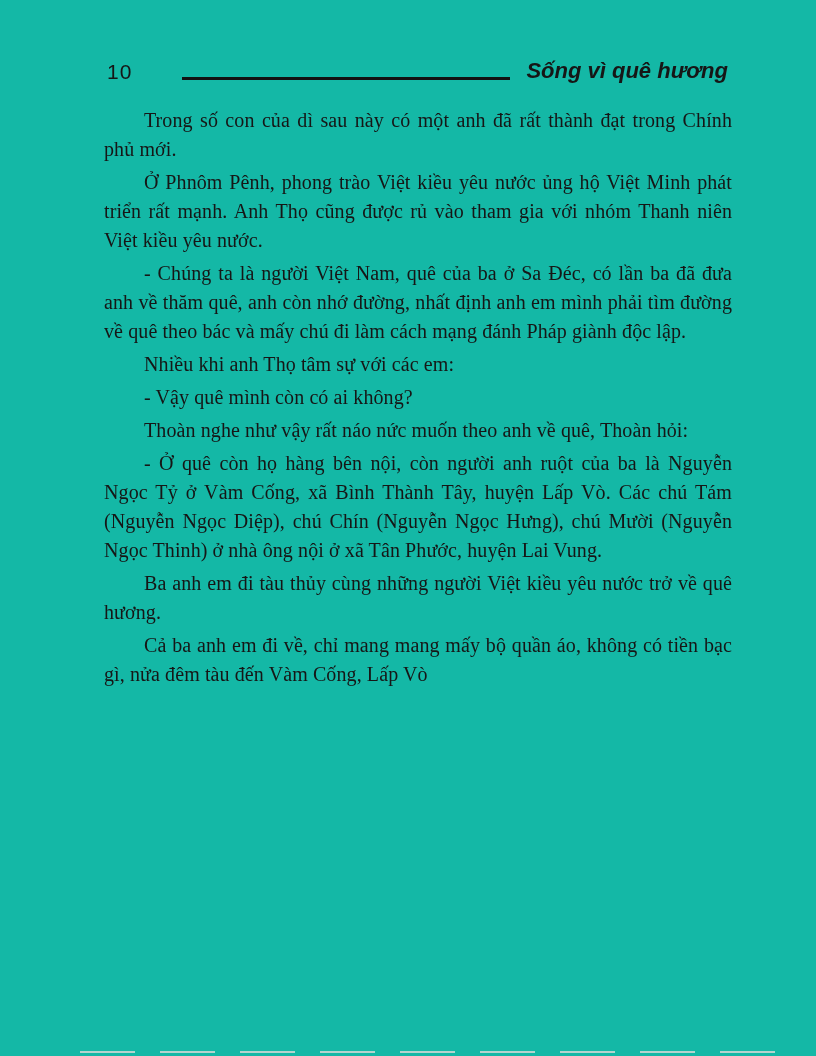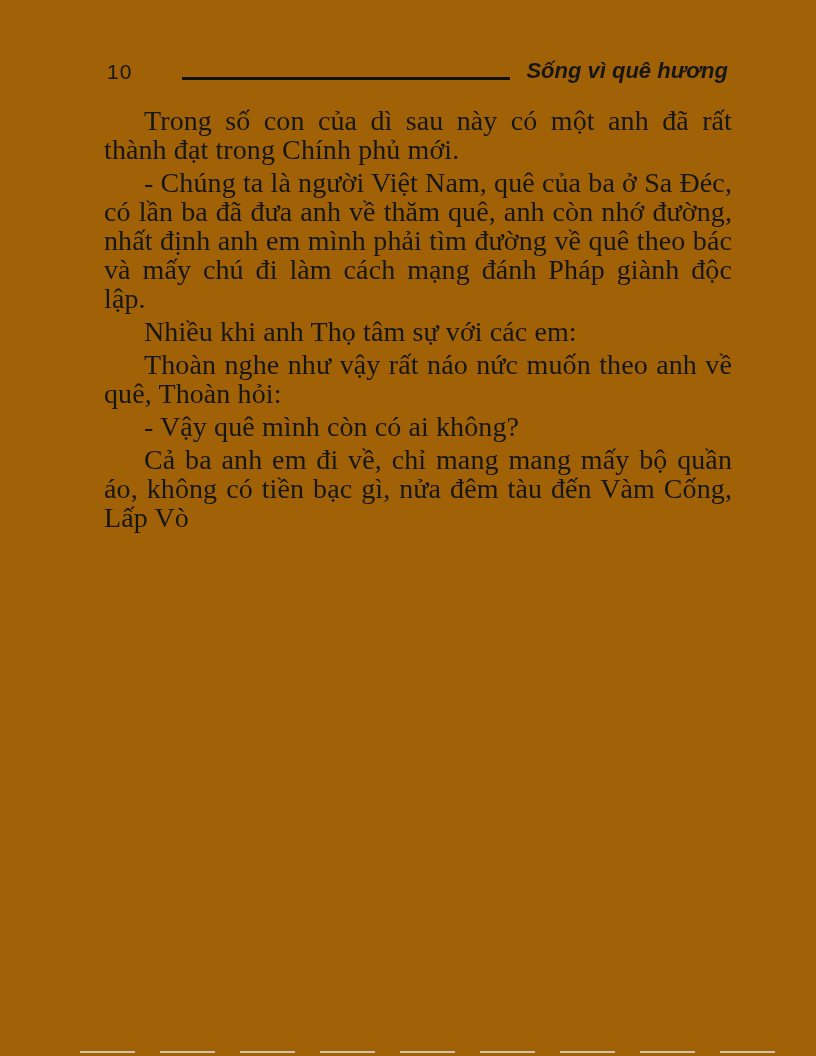--- a/index.html
+++ b/index.html
@@ -5,21 +5,21 @@
 <style>
   html, body {
     margin: 0;
     padding: 0;
     background: #ffffff;
   }
   .sheet {
     position: relative;
     width: 816px;
     height: 1056px;
-    background: #a16207;
+    background: #14b8a6;
     color: #161616;
     overflow: hidden;
   }
   
   .header {
     position: absolute;
     top: 52px;
     left: 107px;
     right: 88px;
     height: 32px;
@@ -49,21 +49,21 @@
     padding-bottom: 2px;
     text-align: center;
   }
   
   .body-text {
     position: absolute;
     top: 106px;
     left: 104px;
     width: 628px;
     font-family: "Liberation Serif", "DejaVu Serif", serif;
-    font-size: 28px;
+    font-size: 20px;
     line-height: 29px;
     text-align: justify;
     letter-spacing: 0.1px;
   }
   .body-text p {
     margin: 0 0 4px 0;
     text-indent: 40px;
   }
   
   .scan-line {
@@ -84,22 +84,25 @@
 <div class="sheet">
 
   <div class="header">
     <span class="page-number">10</span>
     <span class="header-rule"></span>
     <span class="running-title">Sống vì quê hương</span>
   </div>
 
   <div class="body-text">
     <p>Trong số con của dì sau này có một anh đã rất thành đạt trong Chính phủ mới.</p>
+    <p>Ở Phnôm Pênh, phong trào Việt kiều yêu nước ủng hộ Việt Minh phát triển rất mạnh. Anh Thọ cũng được rủ vào tham gia với nhóm Thanh niên Việt kiều yêu nước.</p>
     <p>- Chúng ta là người Việt Nam, quê của ba ở Sa Đéc, có lần ba đã đưa anh về thăm quê, anh còn nhớ đường, nhất định anh em mình phải tìm đường về quê theo bác và mấy chú đi làm cách mạng đánh Pháp giành độc lập.</p>
     <p>Nhiều khi anh Thọ tâm sự với các em:</p>
+    <p>- Vậy quê mình còn có ai không?</p>
     <p>Thoàn nghe như vậy rất náo nức muốn theo anh về quê, Thoàn hỏi:</p>
-    <p>- Vậy quê mình còn có ai không?</p>
+    <p>- Ở quê còn họ hàng bên nội, còn người anh ruột của ba là Nguyễn Ngọc Tỷ ở Vàm Cống, xã Bình Thành Tây, huyện Lấp Vò. Các chú Tám (Nguyễn Ngọc Diệp), chú Chín (Nguyễn Ngọc Hưng), chú Mười (Nguyễn Ngọc Thinh) ở nhà ông nội ở xã Tân Phước, huyện Lai Vung.</p>
+    <p>Ba anh em đi tàu thủy cùng những người Việt kiều yêu nước trở về quê hương.</p>
     <p>Cả ba anh em đi về, chỉ mang mang mấy bộ quần áo, không có tiền bạc gì, nửa đêm tàu đến Vàm Cống, Lấp Vò</p>
   </div>
 
   <div class="scan-line"></div>
 
 </div>
 
 </body></html>

